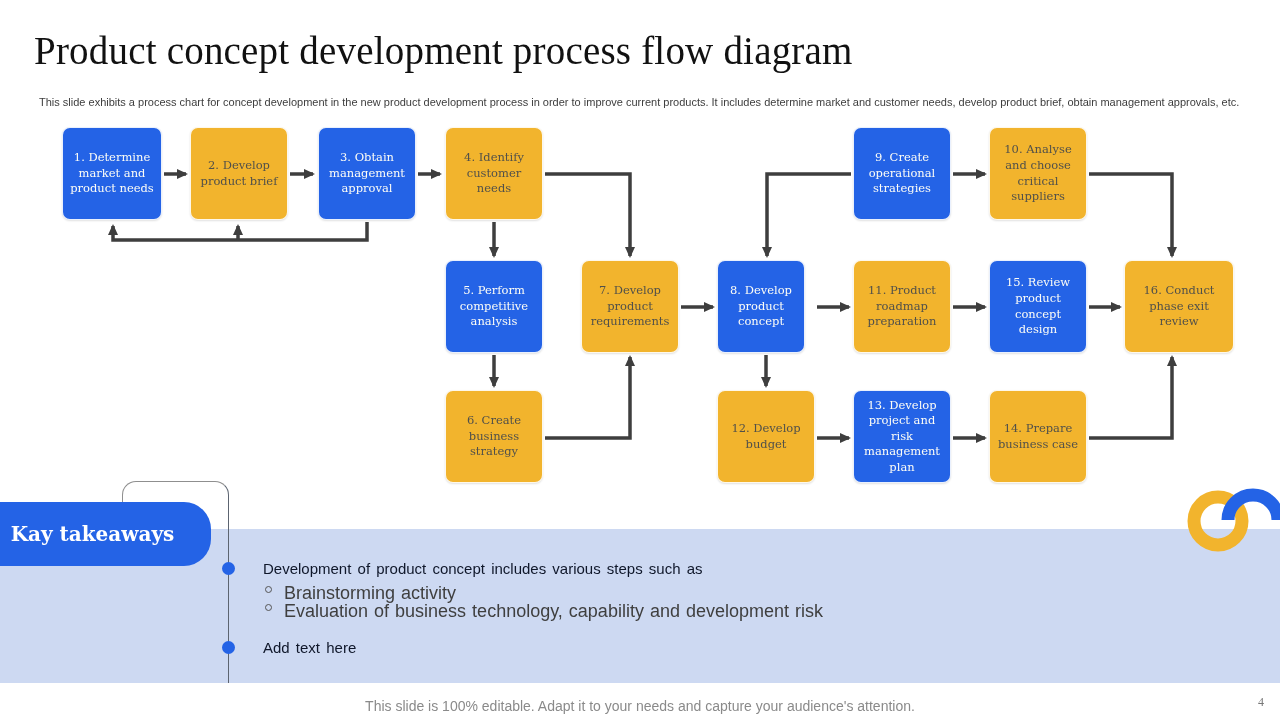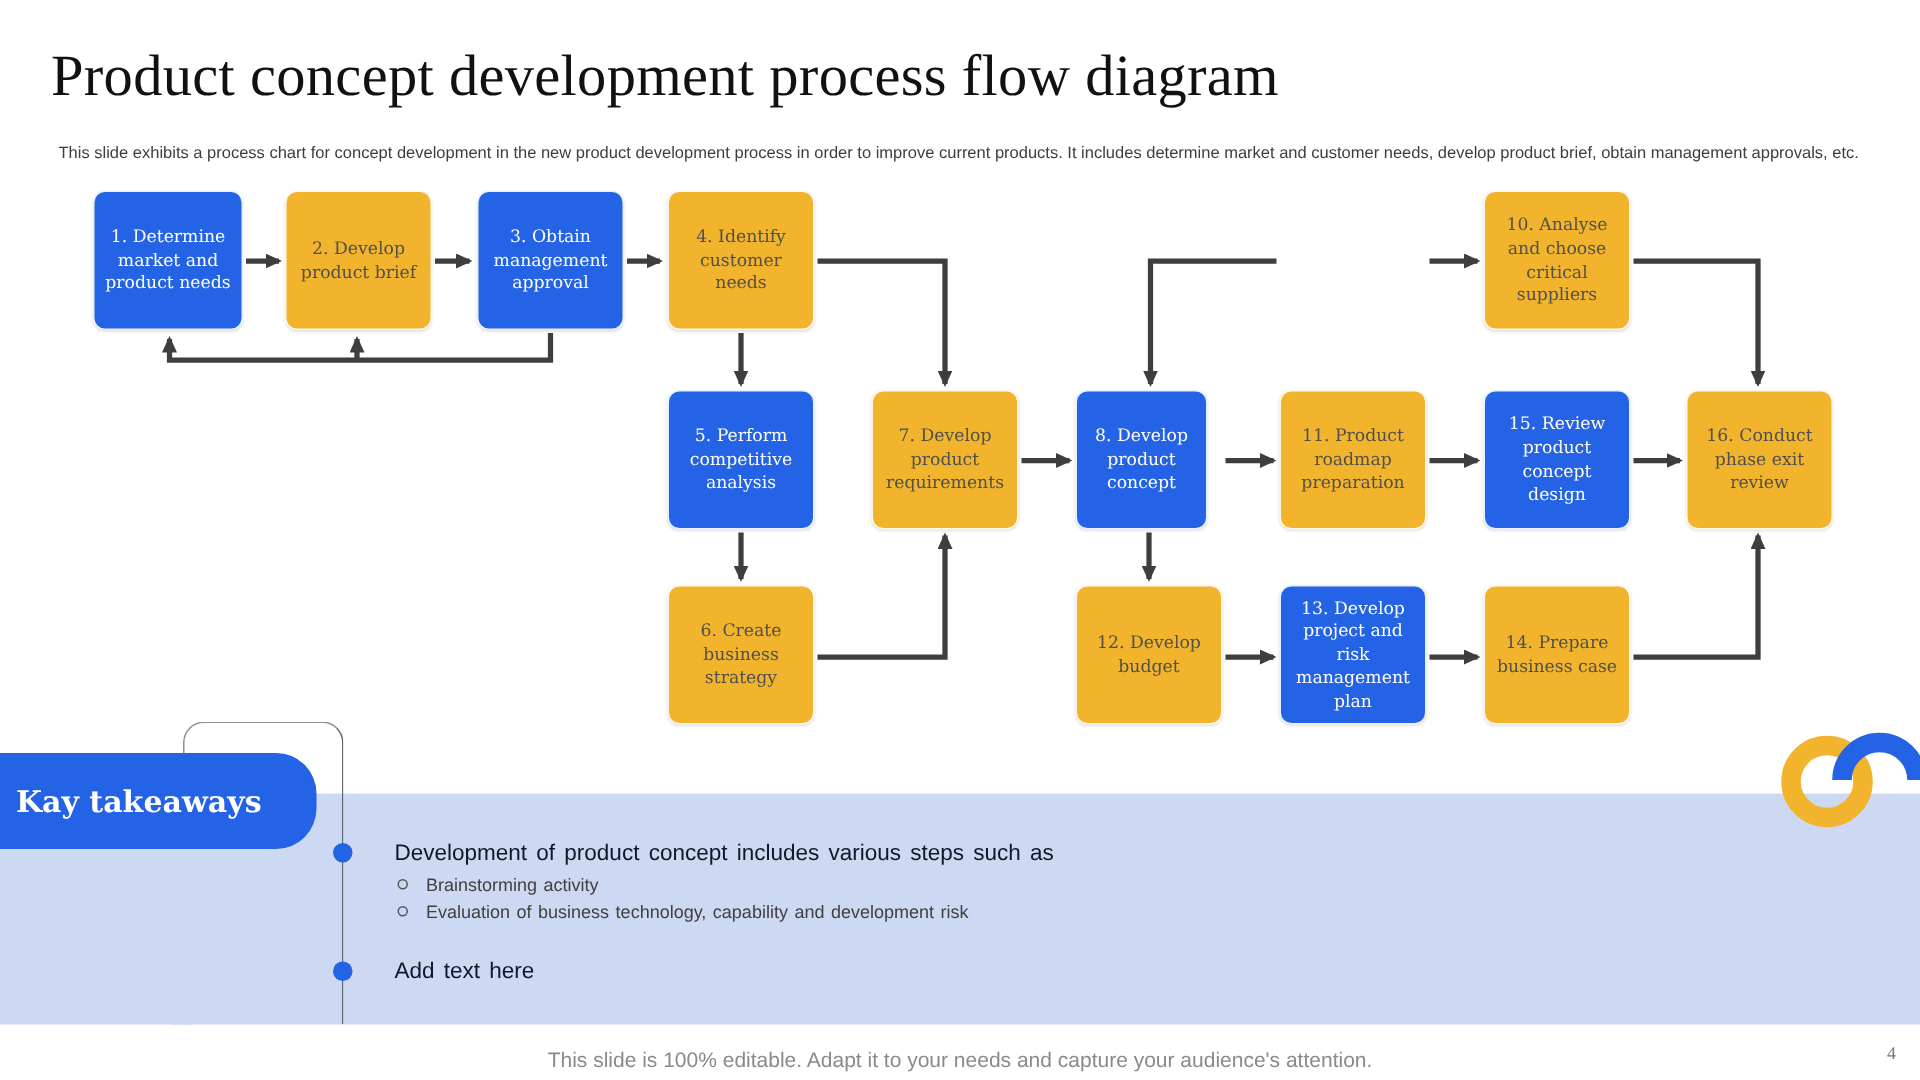--- a/index.html
+++ b/index.html
@@ -38,21 +38,21 @@
   .frame-cover{position:absolute;left:114px;top:556px;width:12px;height:127px;
                background:var(--panel);z-index:1;}
   .pill{position:absolute;left:0;top:502px;width:211px;height:64px;z-index:4;
         background:var(--blue);border-radius:0 27px 27px 0;
         display:flex;align-items:center;justify-content:center;
         font-family:"DejaVu Serif",serif;font-weight:bold;font-size:20px;color:#fff;
         padding-right:26px;box-sizing:border-box;}
   .tk-dot{position:absolute;width:13px;height:13px;border-radius:50%;
           background:var(--blue);z-index:4;}
   .tk-text{position:absolute;font-size:15px;color:#0f172a;z-index:4;word-spacing:2px;}
-  .tk-sub{position:absolute;font-size:12px;color:#3f3f3f;z-index:4;word-spacing:1px;text-align:center;}
+  .tk-sub{position:absolute;font-size:18px;color:#3f3f3f;z-index:4;word-spacing:1px;text-align:center;}
   .tk-o{position:absolute;width:7px;height:7px;border-radius:50%;
         border:1.3px solid #555;box-sizing:border-box;z-index:4;}
 
   
   .footnote{position:absolute;left:0;bottom:6px;width:1280px;text-align:center;
             font-size:14px;color:#8a8a8a;z-index:4;}
   .pagenum{position:absolute;right:16px;bottom:10px;font-size:12px;color:#777;
            font-family:"Liberation Serif",serif;z-index:4;}
 </style>
 </head>
@@ -98,27 +98,28 @@
   </svg>
 
   <div class="fbox" style="left:62px;top:127px;width:100px" data-color="blue">1. Determine market and product needs</div>
   <div class="fbox" style="left:190px;top:127px;width:98px" data-color="yellow">2. Develop product brief</div>
   <div class="fbox" style="left:318px;top:127px;width:98px" data-color="blue">3. Obtain management approval</div>
   <div class="fbox" style="left:445px;top:127px;width:98px" data-color="yellow">4. Identify customer needs</div>
   <div class="fbox" style="left:445px;top:260px;width:98px" data-color="blue">5. Perform competitive analysis</div>
   <div class="fbox" style="left:445px;top:390px;width:98px" data-color="yellow">6. Create business strategy</div>
   <div class="fbox" style="left:581px;top:260px;width:98px" data-color="yellow">7. Develop product requirements</div>
   <div class="fbox" style="left:717px;top:260px;width:88px" data-color="blue">8. Develop product concept</div>
+  <div class="fbox" style="left:853px;top:127px;width:98px" data-color="blue">9. Create operational strategies</div>
   <div class="fbox" style="left:989px;top:127px;width:98px" data-color="yellow">10. Analyse and choose critical suppliers</div>
   <div class="fbox" style="left:853px;top:260px;width:98px" data-color="yellow">11. Product roadmap preparation</div>
   <div class="fbox" style="left:717px;top:390px;width:98px" data-color="yellow">12. Develop budget</div>
   <div class="fbox" style="left:853px;top:390px;width:98px" data-color="blue">13. Develop project and risk management plan</div>
   <div class="fbox" style="left:989px;top:390px;width:98px" data-color="yellow">14. Prepare business case</div>
   <div class="fbox" style="left:989px;top:260px;width:98px" data-color="blue">15. Review product concept design</div>
-  <div class="fbox" style="left:1124px;top:260px;width:98px" data-color="yellow">16. Conduct phase exit review</div>
+  <div class="fbox" style="left:1124px;top:260px;width:110px" data-color="yellow">16. Conduct phase exit review</div>
 
   <div class="panel"></div>
   <div class="frame"></div>
   <div class="frame-cover"></div>
   <div class="pill">Kay takeaways</div>
 
   <div class="tk-dot" style="left:222px;top:562px"></div>
   <div class="tk-text" style="left:263px;top:560px">Development of product concept includes various steps such as</div>
   <div class="tk-o" style="left:265px;top:586px"></div>
   <div class="tk-sub" style="left:284px;top:583px">Brainstorming activity</div>

